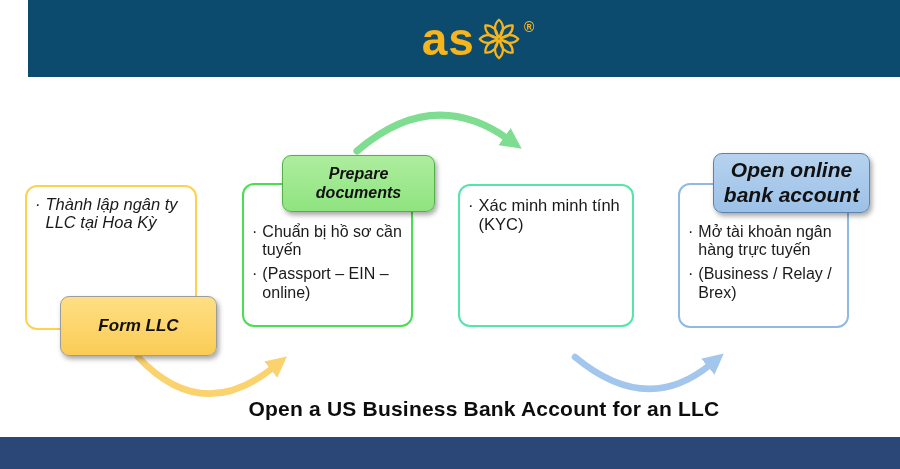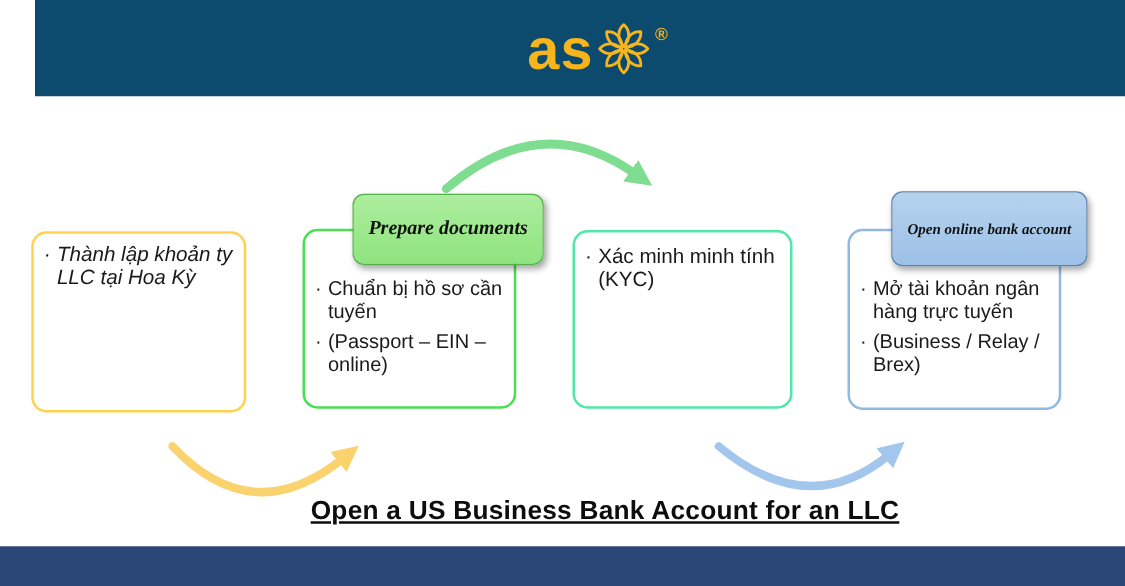--- a/index.html
+++ b/index.html
@@ -26,33 +26,33 @@
   .fs2{left:242px;top:183px;width:171px;height:144px;border:2.5px solid #4ADE53;
        font-size:16px;line-height:1.14;padding:38px 2px 0 8px;}
   .fs3{left:458px;top:184px;width:176px;height:143px;border:2.5px solid #52E7AA;
        font-size:16.5px;line-height:1.14;padding:10px 2px 0 8px;}
   .fs4{left:678px;top:183px;width:171px;height:145px;border:2.5px solid #90BAE3;
        font-size:16px;line-height:1.14;padding:38px 2px 0 8px;}
   
   .label-box{position:absolute;z-index:3;display:flex;align-items:center;justify-content:center;
        text-align:center;font-weight:bold;font-style:italic;color:#111;
        border-radius:9px;box-sizing:border-box;box-shadow:2px 3px 5px rgba(0,0,0,.35);
-       line-height:1.18;padding:12px 6px;font-family:Liberation Serif, serif;}
+       line-height:1.18;padding:12px 6px;}
   .lb1{left:60px;top:296px;width:157px;height:60px;font-size:17px;
        background:linear-gradient(180deg,#FFDF85,#FACC55);border:1px solid #9C9C9C;}
   .lb2{left:282px;top:155px;width:153px;height:57px;font-size:16px;
        background:linear-gradient(180deg,#ADED9E,#8FE47F);border:1.5px solid #54AF49;}
   .lb3{left:495px;top:297px;width:162px;height:58px;font-size:17px;
        background:linear-gradient(180deg,#A5EECE,#82E3B8);border:1px solid #6F7070;}
-  .lb4{left:713px;top:153px;width:157px;height:60px;font-size:12px;
+  .lb4{left:713px;top:153px;width:157px;height:60px;font-size:21px;
        background:linear-gradient(180deg,#B6D2EF,#9CC1E7);border:1.5px solid #5E82AA;}
   
   .title{position:absolute;left:0;top:397px;width:900px;box-sizing:border-box;
        padding-left:68px;text-align:center;font-size:21px;font-weight:bold;
-       color:#0d0d0d;letter-spacing:.2px;z-index:2;text-decoration:underline;}
+       color:#0d0d0d;letter-spacing:.2px;z-index:2;}
 </style>
 </head>
 <body>
 
 <div class="page">
 
   <div class="banner-top">
     <div class="logo">
       <span>as</span>
       <svg class="flower" width="42" height="42" viewBox="-24 -24 48 48" aria-hidden="true">
@@ -85,23 +85,26 @@
     </defs>
     <path d="M 357 151 Q 433 86 508 139" fill="none" stroke="#7EDD90" stroke-width="7" stroke-linecap="round" marker-end="url(#headGreen)"></path>
     <path d="M 138 357 Q 202 425 274 367" fill="none" stroke="#FAD26E" stroke-width="6.5" stroke-linecap="round" marker-end="url(#headYellow)"></path>
     <path d="M 575 357 Q 647 417 711 364" fill="none" stroke="#A3C6EC" stroke-width="6.5" stroke-linecap="round" marker-end="url(#headBlue)"></path>
   </svg>
 
   <div class="body-box fs1">
     <ul>
       <li>
         <span class="dot">·</span>
-        <span>Thành lập khoản ty LLC tại Hoa Kỳ</span>
+        <span>Thành lập ngân ty LLC tại Hoa Kỳ</span>
       </li>
     </ul>
+  </div>
+  <div class="label-box lb1">
+    <span>Form LLC</span>
   </div>
 
   <div class="body-box fs2">
     <ul>
       <li>
         <span class="dot">·</span>
         <span>Chuẩn bị hồ sơ cần tuyến</span>
       </li>
       <li>
         <span class="dot">·</span>

